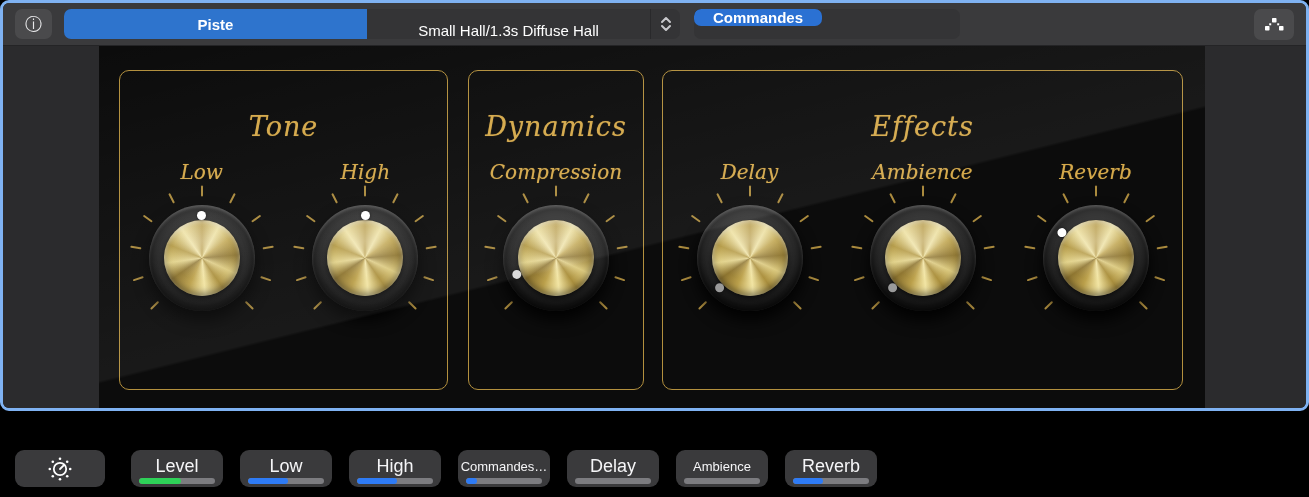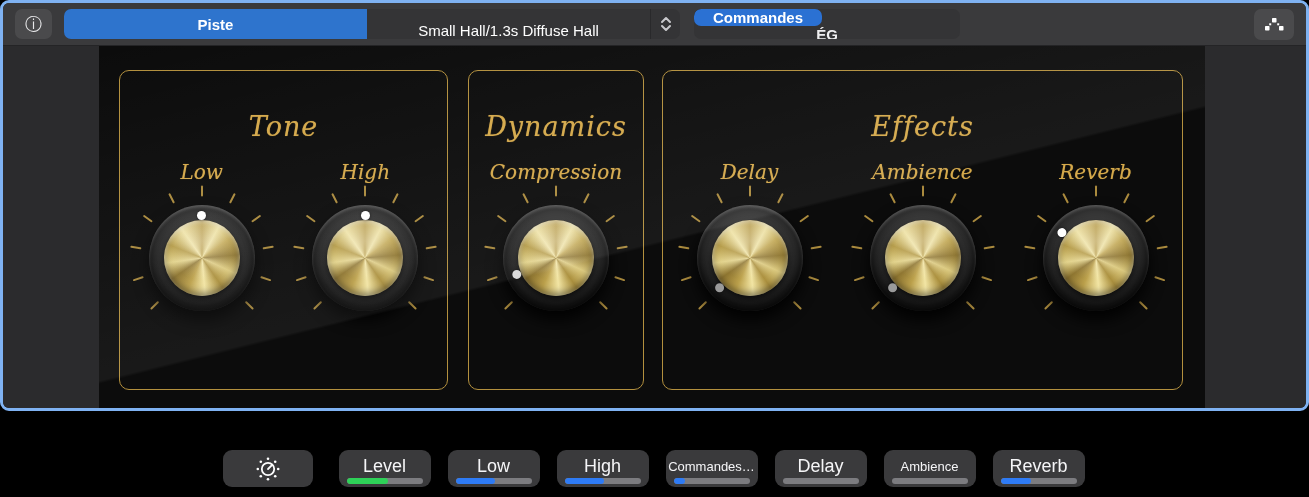--- a/index.html
+++ b/index.html
@@ -72,21 +72,21 @@
             #ac913f 145deg, #f2e5a4 175deg, #bca14c 205deg, #8f7631 235deg,
             #e2d28a 262deg, #b2973f 292deg, #eee1a0 325deg, #b79b46 360deg);
         box-shadow:inset 0 2px 4px rgba(255,255,255,.45), inset 0 -3px 7px rgba(0,0,0,.45),
                    0 3px 6px rgba(0,0,0,.7); }
   .dot-arm { position:absolute; inset:0; }
   .dot { position:absolute; left:50%; top:28px; width:9px; height:9px; margin-left:-4.5px;
          border-radius:50%; box-shadow:0 0 3px rgba(0,0,0,.6); }
 
   
   .bottombar { position:absolute; left:0; top:411px; width:1309px; height:86px; background:#000;
-               display:flex; align-items:flex-start; padding:39px 0 0 15px;justify-content:center; }
+               display:flex; align-items:flex-start; padding:39px 0 0 15px; }
   .dial-btn { width:90px; height:37px; background:#3a3a3c; border-radius:9px; margin-right:26px;
               display:flex; align-items:center; justify-content:center; flex:none; }
   .param-btn { position:relative; width:92px; height:37px; background:#3a3a3c; border-radius:9px;
                margin-right:17px; flex:none; color:#f5f5f7; overflow:hidden; }
   .param-btn .lbl { position:absolute; left:0; right:0; top:4px; height:24px; display:flex;
                align-items:center; justify-content:center; font-size:18px; white-space:nowrap; }
   .param-btn .lbl.small { font-size:13px; }
   .param-btn .bar { position:absolute; left:8px; right:8px; bottom:3px; height:6px;
                border-radius:3px; background:#7c7c80; overflow:hidden; }
   .param-btn .fill { position:absolute; left:0; top:0; bottom:0; border-radius:3px; }
@@ -109,23 +109,20 @@
       <div class="seg-stepper">
         <svg width="12" height="16" viewBox="0 0 12 16">
           <path d="M2 6 L6 2 L10 6" fill="none" stroke="#c9c9cd" stroke-width="2" stroke-linecap="round" stroke-linejoin="round"></path>
           <path d="M2 10 L6 14 L10 10" fill="none" stroke="#c9c9cd" stroke-width="2" stroke-linecap="round" stroke-linejoin="round"></path>
         </svg>
       </div>
     </div>
     <div class="seg-cc">
       <div class="pill">
         <span>Commandes</span>
-      </div>
-      <div class="eq">
-        <span>ÉG</span>
       </div>
     </div>
     <div class="spacer"></div>
     <div class="tb-btn nodes-btn">
       <svg width="20" height="15" viewBox="0 0 20 15">
         <rect x="8" y="1" width="4.5" height="4.5" rx="0.8" fill="#fff"></rect>
         <rect x="1" y="9" width="4.5" height="4.5" rx="0.8" fill="#fff"></rect>
         <rect x="15" y="9" width="4.5" height="4.5" rx="0.8" fill="#fff"></rect>
         <rect x="5.2" y="6.3" width="2" height="2" fill="#fff"></rect>
         <rect x="13.2" y="6.3" width="2" height="2" fill="#fff"></rect>

